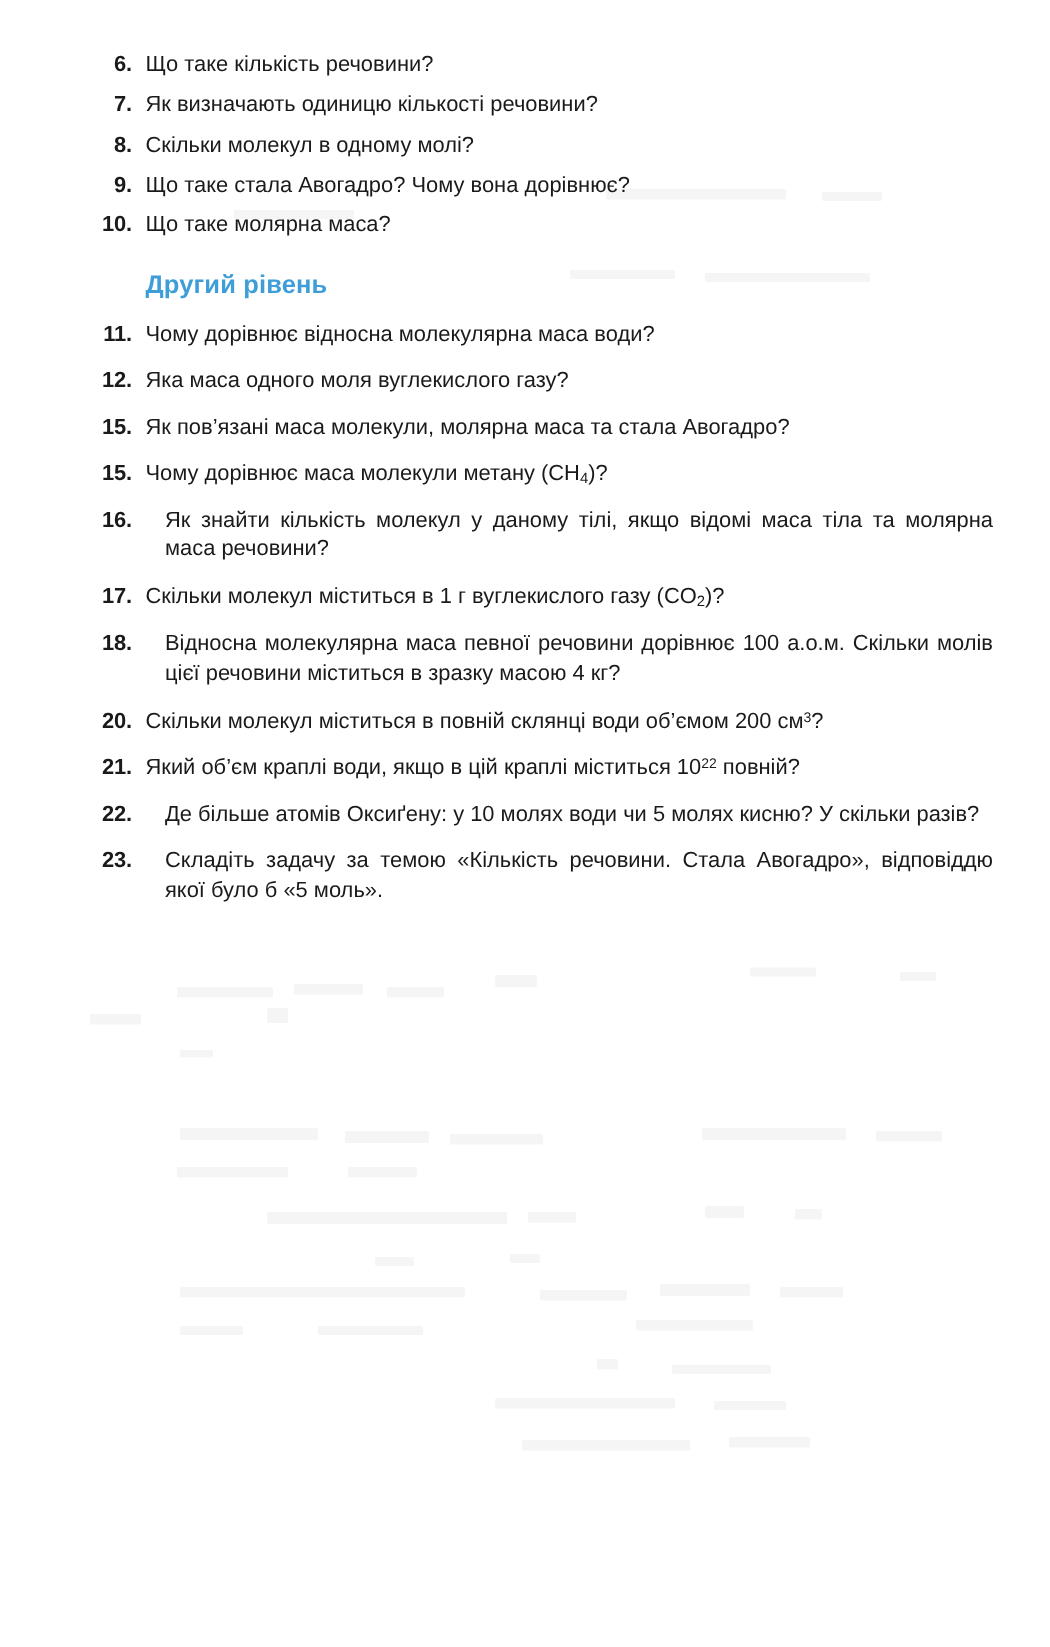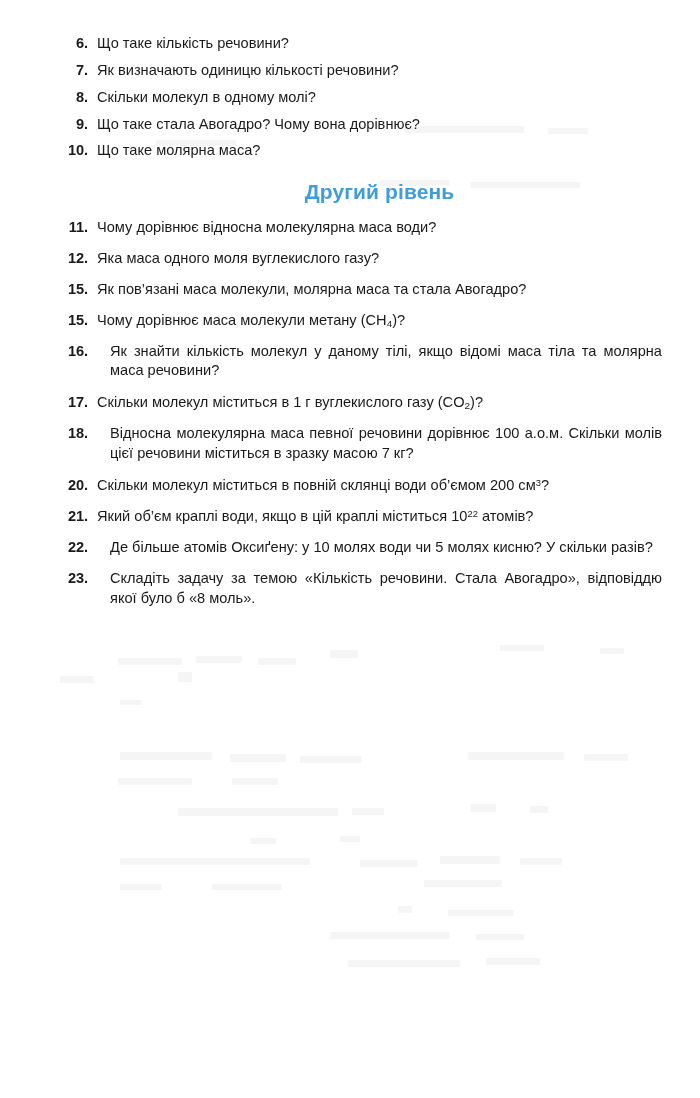--- a/index.html
+++ b/index.html
@@ -84,24 +84,23 @@
   li.q .qtext {
     display: block;
   }
 
   
   .group-first li.q { margin-bottom: 7px; }
 
   .level-heading {
     color: #3f9ed8;
     font-weight: bold;
-    font-size: 21px;
+    font-size: 17px;
     margin: 19px 0 14px 39px;
     letter-spacing: 0.1px;
-    text-align: center;
   }
 
   .group-second li.q { margin-bottom: 12px; }
   .group-second li.q.tight { margin-bottom: 11px; }
 
   sub {
     font-size: 0.68em;
     vertical-align: -0.22em;
     line-height: 0;
   }
@@ -220,40 +219,40 @@
         <span class="qtext">Як знайти кількість молекул у даному тілі, якщо відомі маса тіла та молярна маса речовини?</span>
       </li>
 
       <li class="q tight">
         <span class="num">17.</span>
         <span class="qtext"><span>Скільки молекул міститься в 1 г вуглекислого газу (CO</span><sub>2</sub><span>)?</span></span>
       </li>
 
       <li class="q justify">
         <span class="num">18.</span>
-        <span class="qtext">Відносна молекулярна маса певної речовини дорівнює 100 а.о.м. Скільки молів цієї речовини міститься в зразку масою 7 кг?</span>
+        <span class="qtext">Відносна молекулярна маса певної речовини дорівнює 100 а.о.м. Скільки молів цієї речовини міститься в зразку масою 4 кг?</span>
       </li>
 
 
       <li class="q tight">
         <span class="num">20.</span>
         <span class="qtext"><span>Скільки молекул міститься в повній склянці води об’ємом 200  см</span><sup>3</sup><span>?</span></span>
       </li>
 
       <li class="q tight">
         <span class="num">21.</span>
-        <span class="qtext"><span>Який об’єм краплі води, якщо в цій краплі міститься 10</span><sup>22</sup><span> атомів?</span></span>
+        <span class="qtext"><span>Який об’єм краплі води, якщо в цій краплі міститься 10</span><sup>22</sup><span> повній?</span></span>
       </li>
 
       <li class="q justify">
         <span class="num">22.</span>
         <span class="qtext">Де більше атомів Оксиґену: у 10 молях води чи 5 молях кисню? У скільки разів?</span>
       </li>
 
       <li class="q justify">
         <span class="num">23.</span>
-        <span class="qtext">Складіть задачу за темою «Кількість речовини. Стала Авогадро», відповіддю якої було б «8 моль».</span>
+        <span class="qtext">Складіть задачу за темою «Кількість речовини. Стала Авогадро», відповіддю якої було б «5 моль».</span>
       </li>
 
     </ol>
 
   </div>
 </div>
 
 </body></html>

